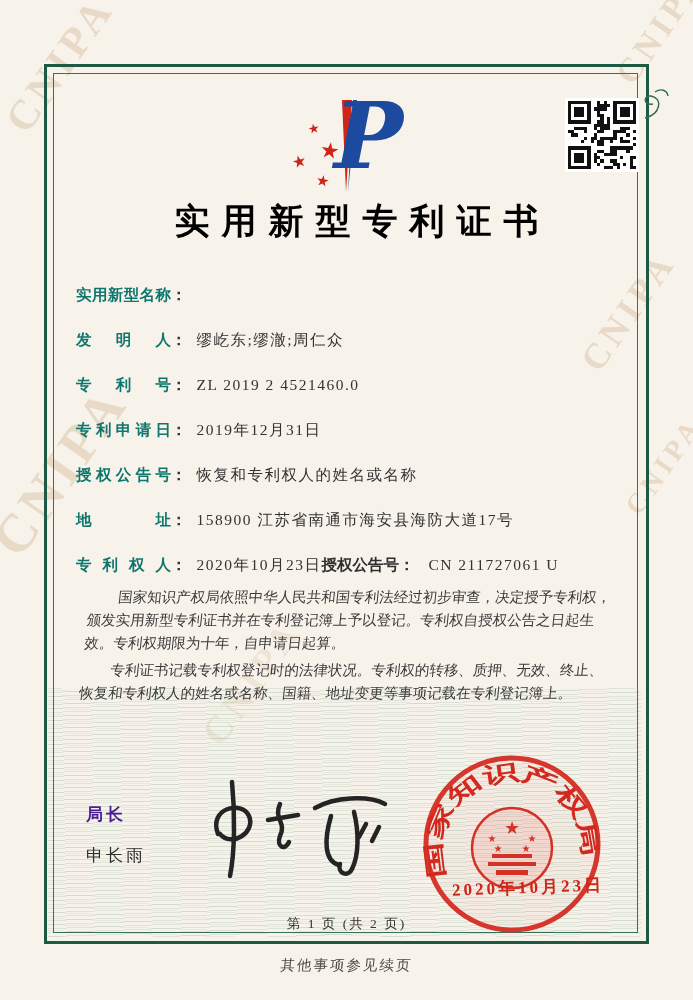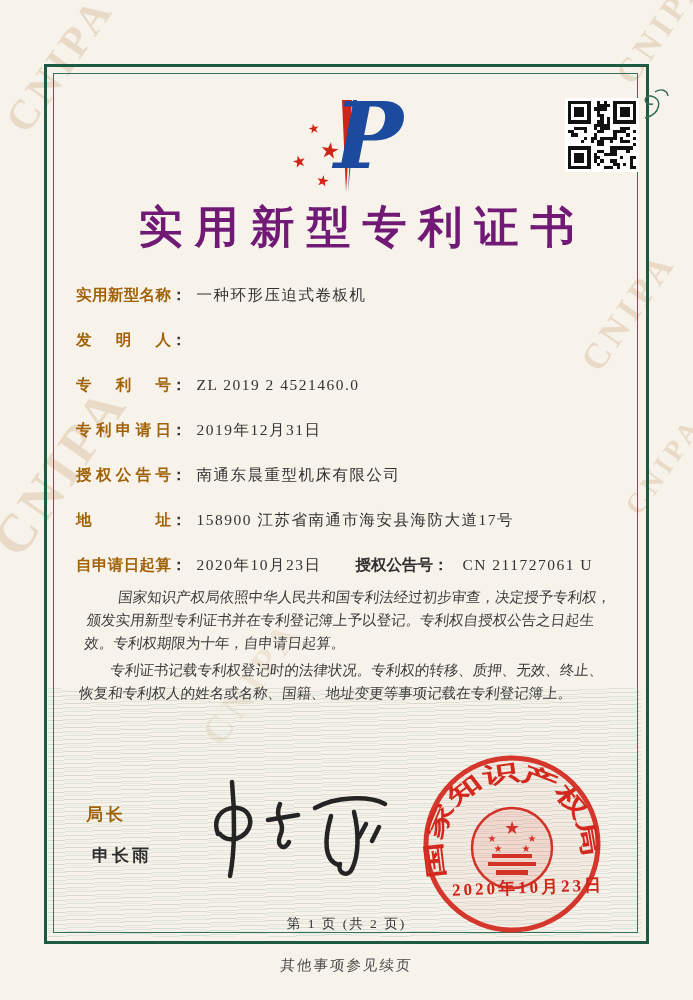--- a/index.html
+++ b/index.html
@@ -33,38 +33,38 @@
   .qr svg{width:100%;height:100%;display:block;}
   .logo{position:absolute;left:272px;top:96px;width:150px;height:98px;}
   .logo .p-glyph{
     position:absolute;left:62px;top:-14px;font-size:92px;font-weight:bold;font-style:italic;
     color:#1b4a9e;font-family:"DejaVu Serif",serif;
   }
   .logo .wedge{position:absolute;left:46px;top:4px;}
   .logo .star{position:absolute;color:#cf2418;line-height:1;}
   .title{
     position:absolute;left:0;right:0;top:198px;text-align:center;
-    font-size:44px;font-weight:900;letter-spacing:12px;color:#701a75;text-indent:12px;padding-left:20px;
+    font-size:35px;font-weight:900;letter-spacing:12px;color:#000000;text-indent:12px;padding-left:20px;
   }
   
   .fields{position:absolute;left:76px;top:284px;width:540px;font-size:15.5px;color:#333;}
   .frow{display:flex;align-items:baseline;line-height:22px;margin-bottom:23px;white-space:nowrap;}
-  .lbl{display:inline-block;width:95px;text-align:justify;text-align-last:justify;font-weight:600;color:#a16207;}
+  .lbl{display:inline-block;width:95px;text-align:justify;text-align-last:justify;font-weight:600;color:#0f766e;}
   .colon{font-weight:600;color:#2f2f2f;}
   .val{margin-left:10px;letter-spacing:1.5px;}
-  .pair2{margin-left:34px;}
+  .pair2{}
   
   .paras{
     position:absolute;left:84px;top:586px;width:528px;
     font-size:14.5px;line-height:23px;color:#3a3a3a;transform:skewX(-6deg);
   }
   .paras p{margin:0 0 4px 0;text-indent:2em;}
   
-  .director{position:absolute;left:86px;top:803px;font-size:17px;letter-spacing:3px;color:#a16207;font-weight:600;}
-  .director-name{position:absolute;left:92px;top:844px;font-size:17px;letter-spacing:3px;color:#2e2e2e;font-weight:700;}
+  .director{position:absolute;left:86px;top:803px;font-size:17px;letter-spacing:3px;color:#4c1d95;font-weight:600;}
+  .director-name{position:absolute;left:86px;top:844px;font-size:17px;letter-spacing:3px;color:#2e2e2e;font-weight:400;}
   .signature{position:absolute;left:188px;top:772px;}
   
   .seal{position:absolute;left:418px;top:750px;width:204px;height:188px;}
   .seal-date{
     position:absolute;left:452px;top:876px;font-size:17px;font-weight:bold;color:#cf2418;
     letter-spacing:3px;transform:rotate(-2deg);white-space:nowrap;
   }
   
   .page-info{position:absolute;left:0;right:0;top:915px;text-align:center;font-size:13.5px;letter-spacing:2px;color:#333;}
   .cont-note{
@@ -226,48 +226,48 @@
     </svg>
     <span class="p-glyph">P</span>
   </div>
 
   <div class="title">实用新型专利证书</div>
 
   <div class="fields">
     <div class="frow">
       <span class="lbl">实用新型名称</span>
         <span class="colon">：</span>
-      <span class="val">一种环形压迫式卷板机</span>
     </div>
     <div class="frow">
       <span class="lbl">发明人</span>
         <span class="colon">：</span>
+      <span class="val">缪屹东;缪澈;周仁众</span>
     </div>
     <div class="frow">
       <span class="lbl">专利号</span>
         <span class="colon">：</span>
       <span class="val">ZL 2019 2 4521460.0</span>
     </div>
     <div class="frow">
       <span class="lbl">专利申请日</span>
         <span class="colon">：</span>
       <span class="val">2019年12月31日</span>
     </div>
     <div class="frow">
       <span class="lbl">授权公告号</span>
         <span class="colon">：</span>
-      <span class="val">南通东晨重型机床有限公司</span>
+      <span class="val">恢复和专利权人的姓名或名称</span>
     </div>
     <div class="frow">
       <span class="lbl">地址</span>
         <span class="colon">：</span>
       <span class="val">158900 江苏省南通市海安县海防大道17号</span>
     </div>
     <div class="frow">
-      <span class="lbl">自申请日起算</span>
+      <span class="lbl">专利权人</span>
         <span class="colon">：</span>
       <span class="val">2020年10月23日</span>
       <span class="pair2">
         <span class="colon">授权公告号</span><span class="colon">：</span>
         <span class="val">CN 211727061 U</span>
       </span>
     </div>
   </div>
 
   <div class="paras">

